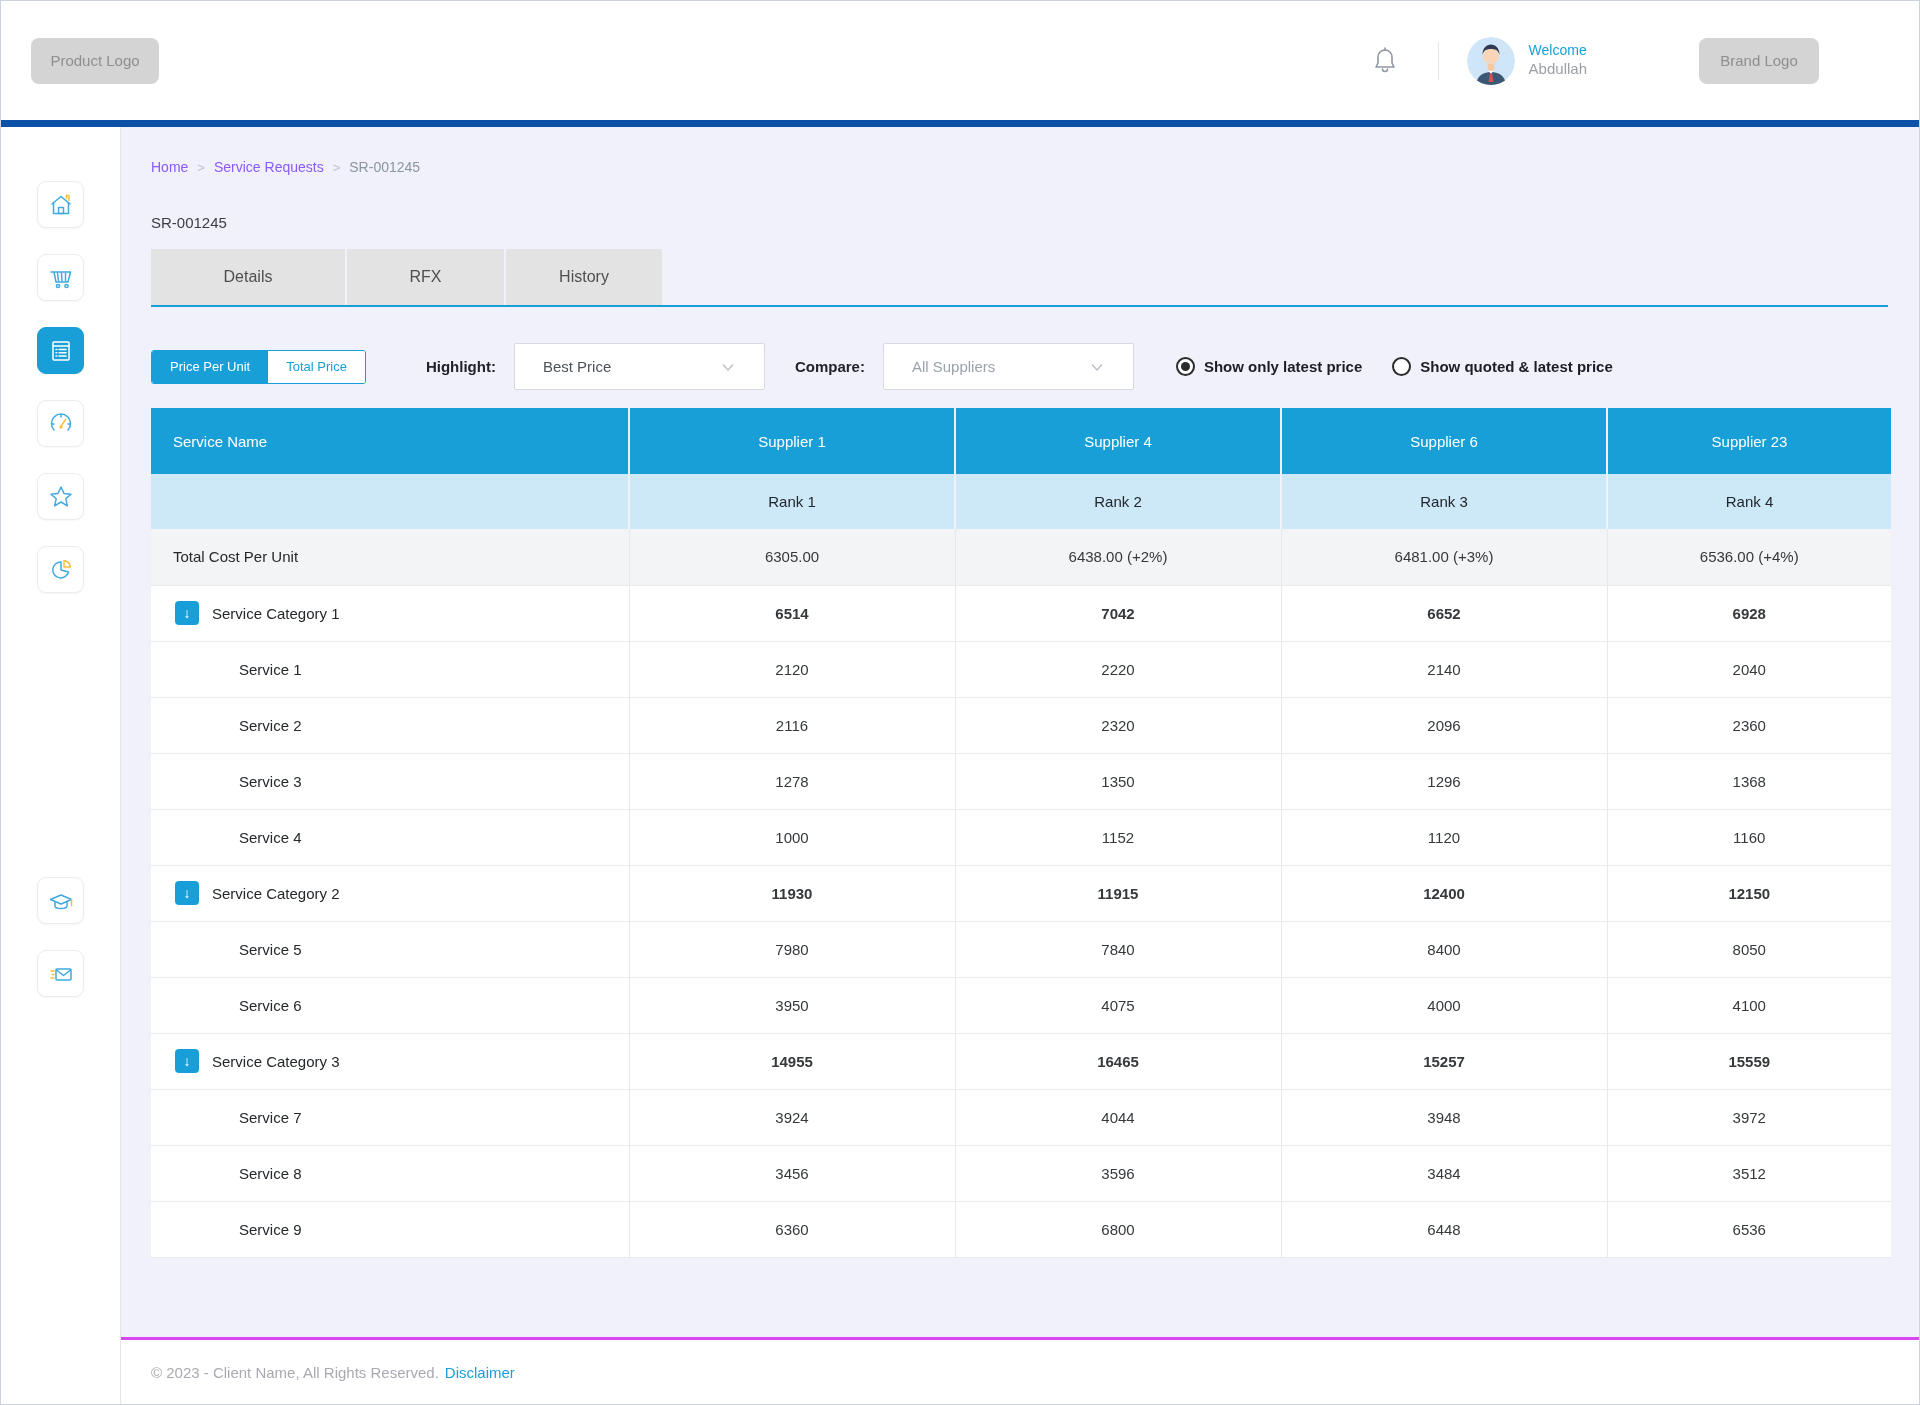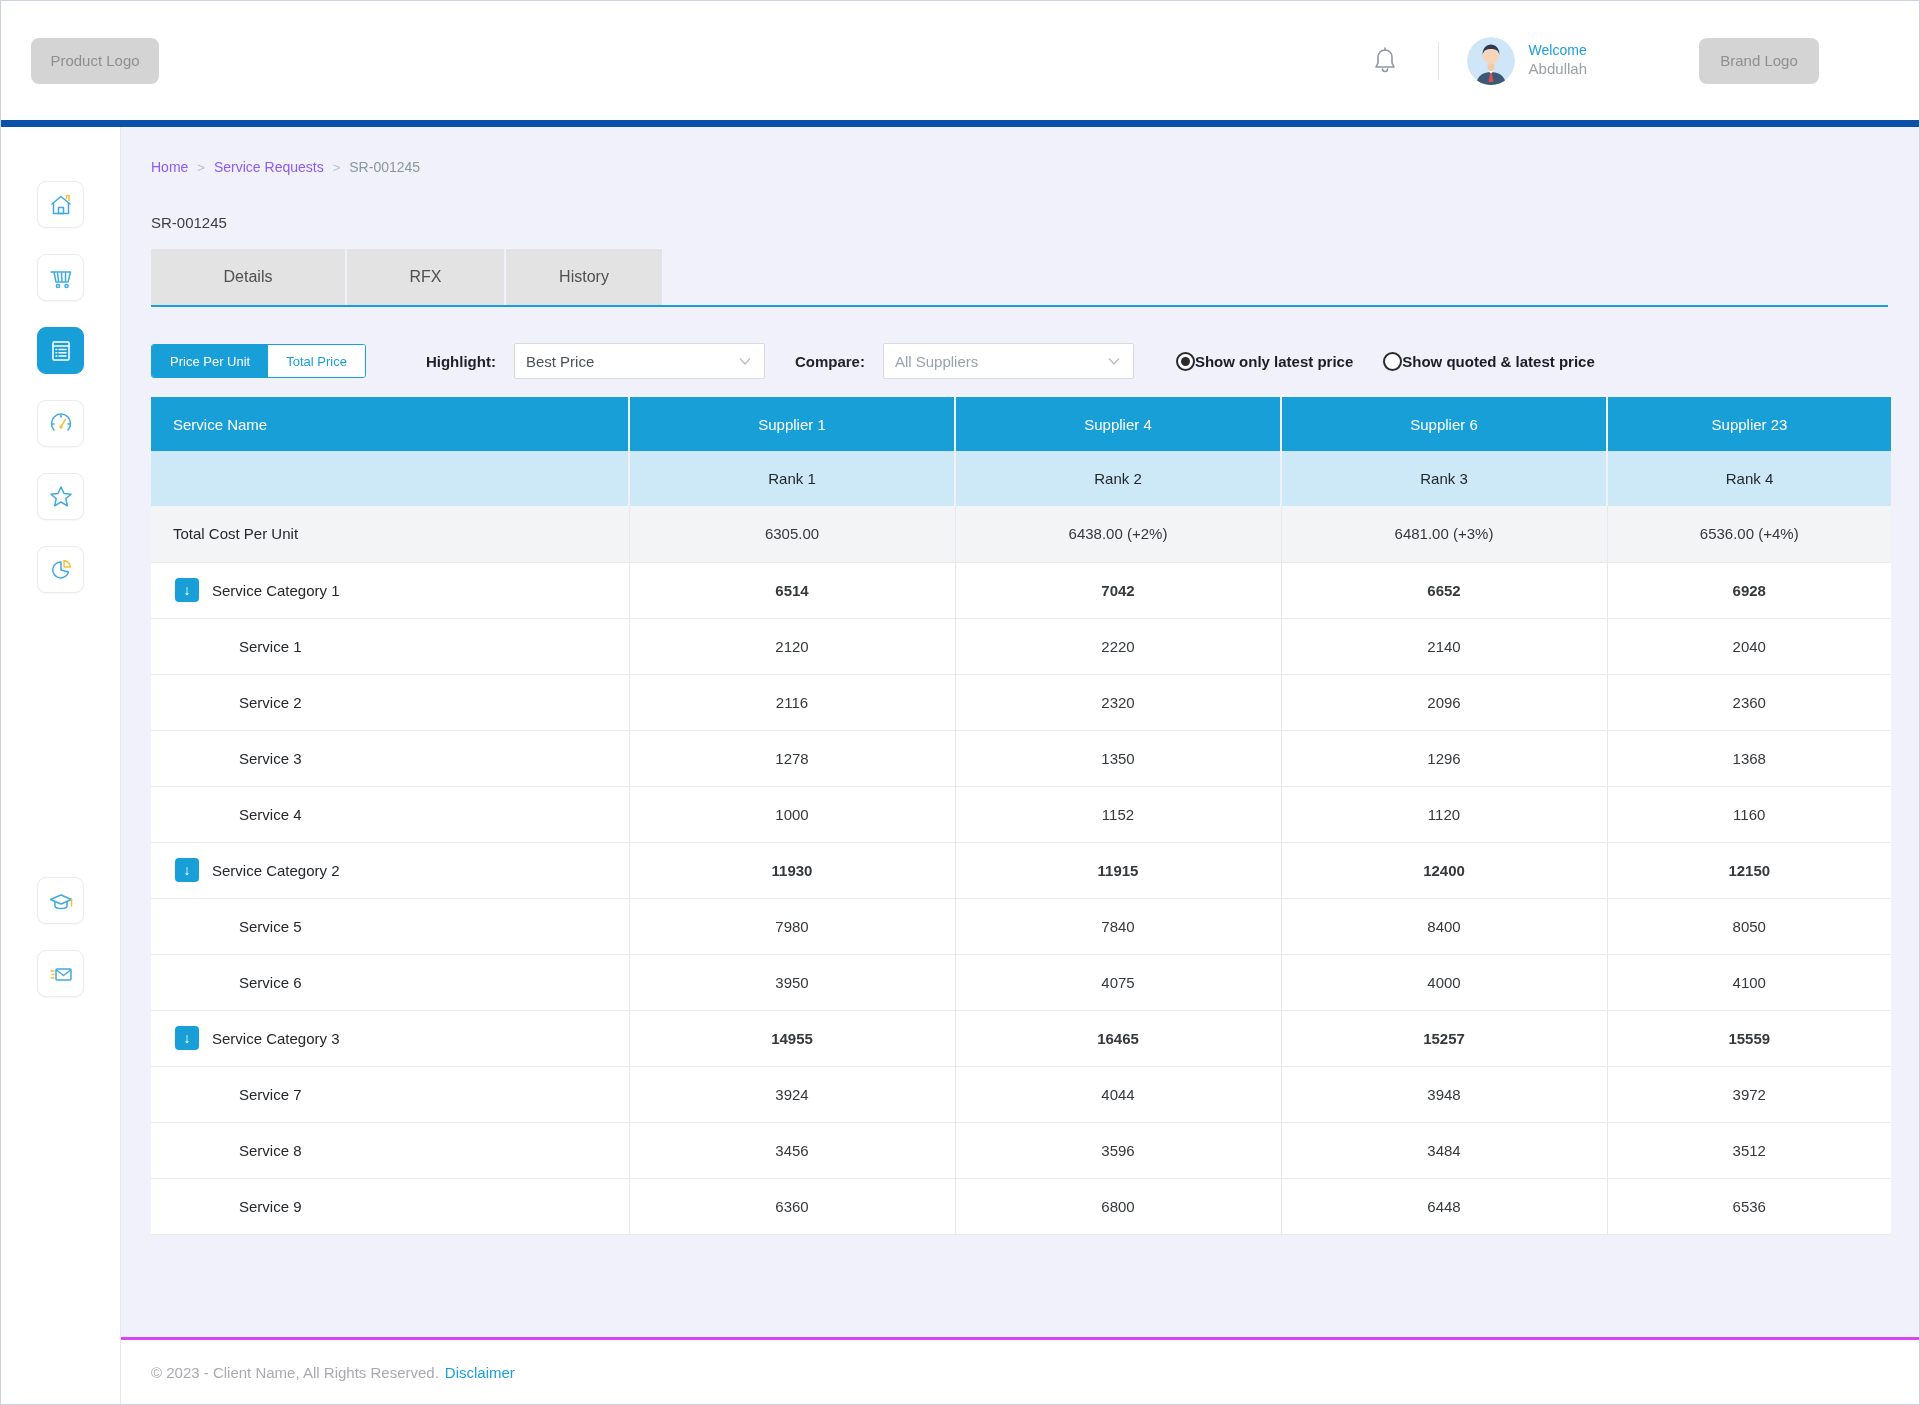--- a/index.html
+++ b/index.html
@@ -45,35 +45,35 @@
   .tab { height:56px; background:#e3e3e3; color:#4f4f4f; font-size:16px; display:flex; align-items:center; justify-content:center; margin-right:2px; cursor:pointer; }
   .tab.active { background:#189fd8; color:#fff; }
   .tab-underline { height:2px; background:#189fd8; width:100%; }
 
   
   .controls { margin-top:36px; display:flex; align-items:center; }
   .toggle { display:flex; height:34px; border:1px solid #189fd8; border-radius:3px; overflow:hidden; background:#fff; }
   .toggle-opt { padding:0 18px; font-size:13px; display:flex; align-items:center; color:#189fd8; background:#fff; cursor:pointer; white-space:nowrap; }
   .toggle-opt.on { background:#189fd8; color:#fff; }
   .ctl-label { font-size:15px; font-weight:700; color:#20242a; margin-left:60px; }
-  .select { margin-left:18px; width:251px; height:36px; background:#fff; border:1px solid #d8dade; border-radius:2px; display:flex; align-items:center; padding:0 11px; font-size:15px; color:#4b5258; cursor:pointer; }
+  .select { margin-left:18px; width:251px; height:47px; background:#fff; border:1px solid #d8dade; border-radius:2px; display:flex; align-items:center; padding:0 28px; font-size:15px; color:#4b5258; cursor:pointer; }
   .select .chev { margin-left:auto; color:#b9bec7; }
   .select.placeholder { color:#9aa2ab; }
   .ctl-label.compare { margin-left:30px; }
   .radio-group { margin-left:42px; display:flex; align-items:center; gap:30px; }
-  .radio-item { display:flex; align-items:center; cursor:pointer; }
+  .radio-item { display:flex; align-items:center; gap:9px; cursor:pointer; }
   .radio-dot { width:19px; height:19px; border:2px solid #2b2b2b; border-radius:50%; display:flex; align-items:center; justify-content:center; background:#fff; flex:0 0 auto; }
   .radio-dot .inner { width:9px; height:9px; border-radius:50%; background:#2b2b2b; display:none; }
   .radio-item.checked .radio-dot .inner { display:block; }
   .radio-label { font-size:15px; font-weight:700; color:#1b1f24; white-space:nowrap; }
 
   
   .price-table { margin-top:18px; width:1740px; border-collapse:collapse; table-layout:fixed; }
   .price-table th, .price-table td { padding:0 14px; font-weight:400; }
-  .price-table thead th { background:#189fd8; color:#fff; font-size:15px; height:54px; text-align:center; border-left:2px solid #f0f1fb; }
+  .price-table thead th { background:#189fd8; color:#fff; font-size:15px; height:66px; text-align:center; border-left:2px solid #f0f1fb; }
   .price-table thead th:first-child { text-align:left; padding-left:22px; border-left:none; }
   tr.rank-row td { background:#cde9f8; color:#22272c; font-size:15px; height:55px; text-align:center; border-left:2px solid #f0f1fb; }
   tr.rank-row td:first-child { border-left:none; }
   tr.data-row td { background:#fff; height:56px; font-size:15px; text-align:center; border-bottom:1px solid #e8eaec; border-right:1px solid #e6e9ec; color:#35393c; }
   tr.data-row td:last-child { border-right:none; }
   tr.data-row td.name-cell { text-align:left; color:#24282c; }
   tr.total-row td { background:#f3f4f5; }
   tr.total-row td.name-cell { padding-left:22px; }
   tr.category-row td { font-weight:700; }
   tr.category-row td.name-cell { font-weight:400; padding-left:24px; }

